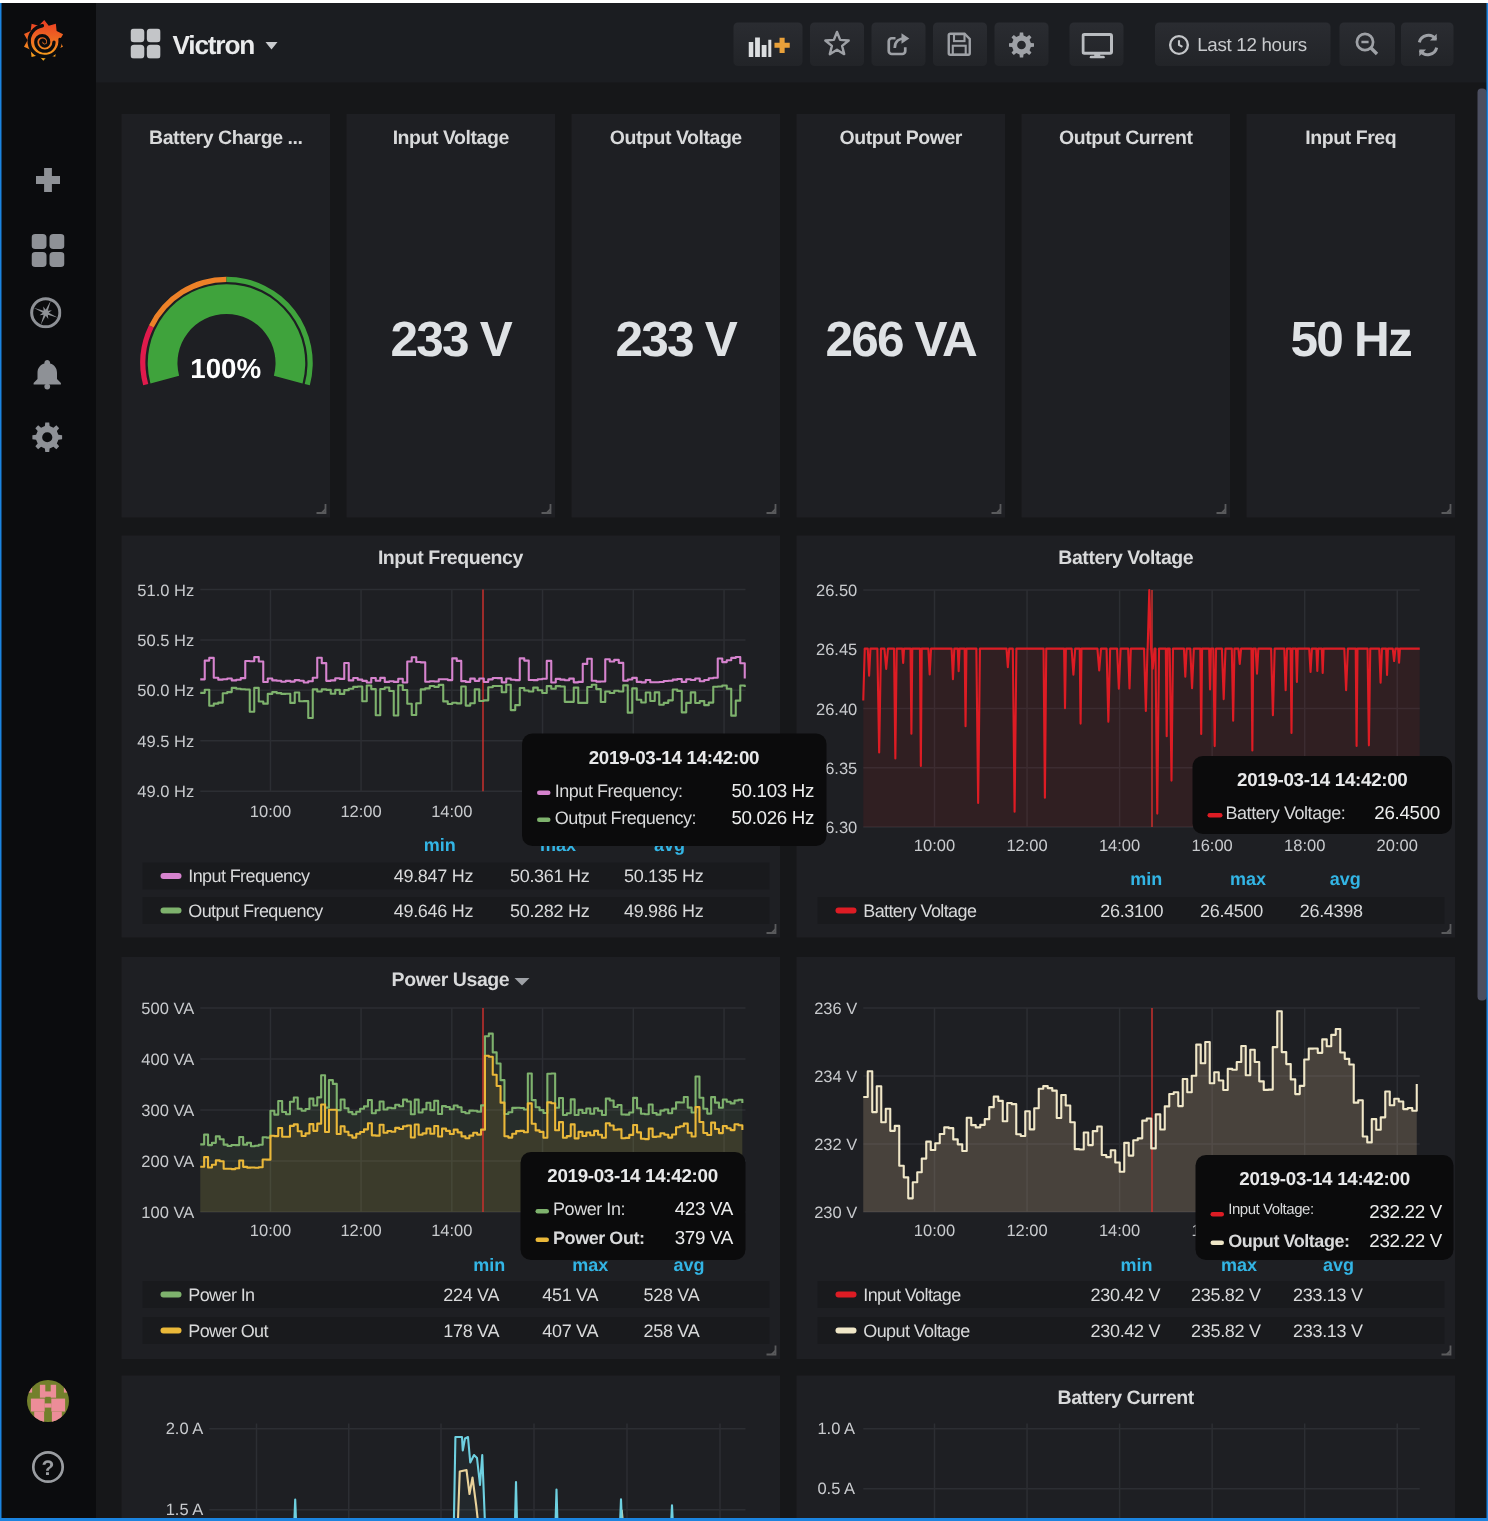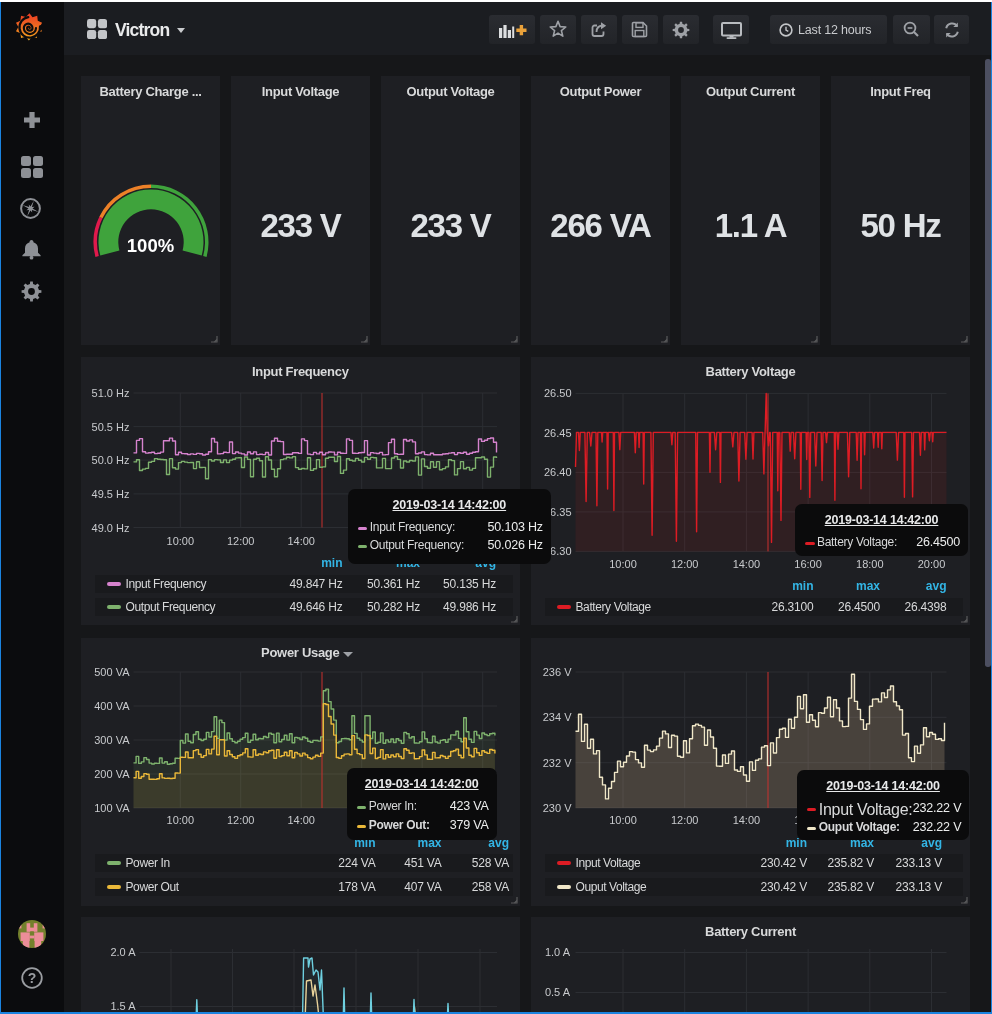--- a/index.html
+++ b/index.html
@@ -5,24 +5,24 @@
   font-family:"Liberation Sans", sans-serif; }
 #page { position:relative; width:992px; height:1014px; background:#161719; overflow:hidden; }
 .abs { position:absolute; }
 .panel { position:absolute; background:#1e1f23; }
 .ptitle { position:absolute; width:100%; text-align:center; color:#d8d9da;
   font-size:13px; font-weight:bold; letter-spacing:-0.3px; line-height:15px; }
 .statval { position:absolute; width:100%; text-align:center; color:#dfe2e5;
   font-weight:bold; }
 .sw { position:absolute; width:14px; height:4px; border-radius:2px; }
 .hdr { color:#33b5e5; font-weight:bold; }
-.rt { position:absolute; text-align:right; }
+.rt { position:absolute; text-align:left; }
 .tooltip { position:absolute; background:#0b0b0c; border-radius:7px; z-index:30;
   color:#d8d9da; font-size:13px; }
-.tt-h { position:absolute; width:100%; text-align:center; font-weight:bold; color:#e8e9ea; font-size:12.5px; letter-spacing:-0.2px;text-decoration:underline; }
+.tt-h { position:absolute; width:100%; text-align:center; font-weight:bold; color:#e8e9ea; font-size:12.5px; letter-spacing:-0.2px; }
 .tt-sw { position:absolute; width:9.5px; height:3px; border-radius:1.5px; }
 .tt-v { position:absolute; right:8px; font-weight:normal; color:#eceded; font-size:12.5px; letter-spacing:-0.2px; }
 svg { position:absolute; display:block; }
 </style></head><body>
 <div id="page">
 
 <div class="abs" style="left:0;top:0;width:64px;height:1014px;background:#0b0c0e"></div>
 <div class="abs" style="left:64px;top:0;width:928px;height:55px;background:#1b1d21"></div>
 <svg class="abs" style="left:12.5px;top:10.5px" width="33" height="33" viewBox="0 0 32 32">
 <defs>
@@ -178,21 +178,20 @@
     </svg>
 <div class="panel" style="left:531px;top:76px;width:139px;height:269px"></div>
 <div class="ptitle" style="left:531px;top:84px;width:139px">Output Power</div>
 <div class="statval" style="left:531px;top:207px;width:139px;font-size:33px;letter-spacing:-1.2px">266 VA</div>
 <svg class="abs" style="left:660px;top:335px" width="8" height="8">
       <path d="M7 1 L7 7 L1 7" fill="none" stroke="#5a5b5d" stroke-width="1.2"></path>
       <path d="M7 4.5 L4.5 7" fill="none" stroke="#5a5b5d" stroke-width="1.2"></path>
     </svg>
 <div class="panel" style="left:681px;top:76px;width:139px;height:269px"></div>
 <div class="ptitle" style="left:681px;top:84px;width:139px">Output Current</div>
-<div class="statval" style="left:681px;top:207px;width:139px;font-size:33px;letter-spacing:-1.2px">1.1 A</div>
 <svg class="abs" style="left:810px;top:335px" width="8" height="8">
       <path d="M7 1 L7 7 L1 7" fill="none" stroke="#5a5b5d" stroke-width="1.2"></path>
       <path d="M7 4.5 L4.5 7" fill="none" stroke="#5a5b5d" stroke-width="1.2"></path>
     </svg>
 <div class="panel" style="left:831px;top:76px;width:139px;height:269px"></div>
 <div class="ptitle" style="left:831px;top:84px;width:139px">Input Freq</div>
 <div class="statval" style="left:831px;top:207px;width:139px;font-size:33px;letter-spacing:-1.2px">50 Hz</div>
 <svg class="abs" style="left:960px;top:335px" width="8" height="8">
       <path d="M7 1 L7 7 L1 7" fill="none" stroke="#5a5b5d" stroke-width="1.2"></path>
       <path d="M7 4.5 L4.5 7" fill="none" stroke="#5a5b5d" stroke-width="1.2"></path>
@@ -440,21 +439,21 @@
       <div class="tt-sw" style="left:10px;top:38px;background:#7eb26d"></div>
       <div class="abs" style="left:22px;top:31px;font-size:12px;font-weight:normal;color:#d8d9da;letter-spacing:-0.3px">Power In:</div>
       <div class="tt-v" style="top:31px">423 VA</div>
       <div class="tt-sw" style="left:10px;top:56.5px;background:#eab839"></div>
       <div class="abs" style="left:22px;top:49.5px;font-size:12px;font-weight:bold;color:#d8d9da;letter-spacing:-0.3px">Power Out:</div>
       <div class="tt-v" style="top:49.5px">379 VA</div>
     </div>
 <div class="tooltip" style="left:796.8px;top:770px;width:172.5px;height:70px">
       <div class="tt-h" style="top:9px">2019-03-14 14:42:00</div>
       <div class="tt-sw" style="left:10px;top:38px;background:#dd1c24"></div>
-      <div class="abs" style="left:22px;top:31px;font-size:16px;font-weight:normal;color:#d8d9da;letter-spacing:-0.3px">Input Voltage:</div>
+      <div class="abs" style="left:22px;top:31px;font-size:10px;font-weight:normal;color:#d8d9da;letter-spacing:-0.3px">Input Voltage:</div>
       <div class="tt-v" style="top:31px">232.22 V</div>
       <div class="tt-sw" style="left:10px;top:56.5px;background:#f0e7c8"></div>
       <div class="abs" style="left:22px;top:49.5px;font-size:12px;font-weight:bold;color:#d8d9da;letter-spacing:-0.3px">Ouput Voltage:</div>
       <div class="tt-v" style="top:49.5px">232.22 V</div>
     </div>
 <div class="abs" style="left:985.3px;top:59px;width:5.4px;height:608px;background:#4c4f60;border-radius:2.7px;z-index:40"></div>
 <div class="abs" style="left:0;top:0;width:992px;height:1.5px;background:#ffffff;z-index:50"></div>
 <div class="abs" style="left:0;top:1.5px;width:1.4px;height:1012.5px;background:#1b84e0;z-index:50"></div>
 <div class="abs" style="left:990.5px;top:1.5px;width:1.5px;height:1012.5px;background:#1b84e0;z-index:50"></div>
 <div class="abs" style="left:0;top:1011.8px;width:992px;height:2.2px;background:#1b84e0;z-index:50"></div>

